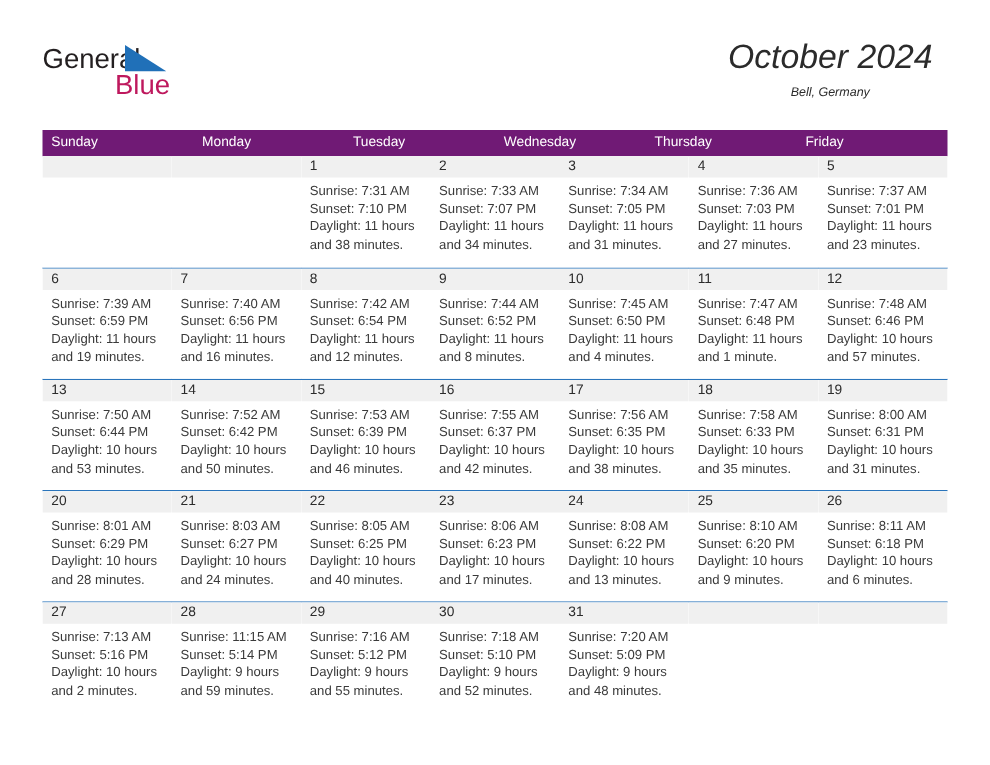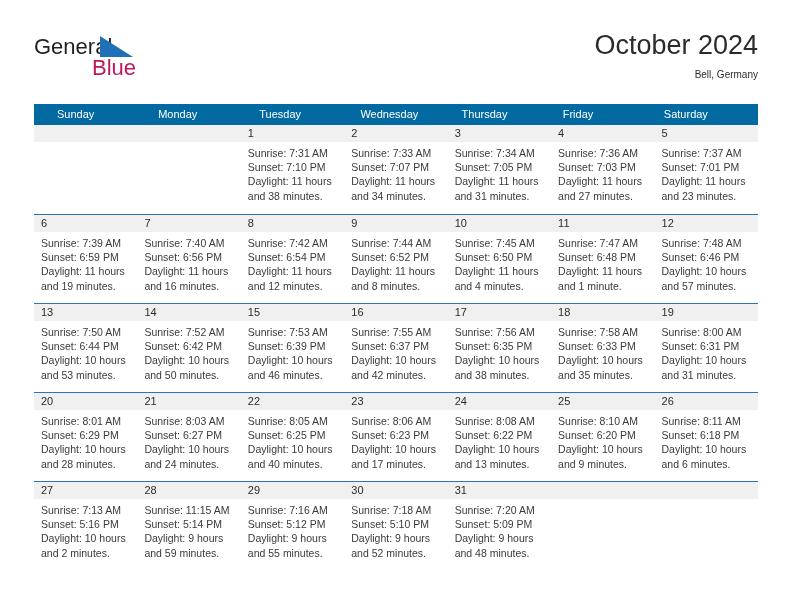--- a/index.html
+++ b/index.html
@@ -57,23 +57,24 @@
     position: absolute;
     left: 66px;
     top: 2px;
     width: 34px;
     height: 22px;
   }
   .brand-flag svg { display: block; }
 
   .title-wrap {
     position: absolute;
-    right: 0;
+    right: 12px;
     top: 0;
-    text-align: right;
+    text-align: center;
+    font-style: italic;
   }
   .cal-title {
     font-size: 27px;
     color: #2b2b2b;
     line-height: 34px;
     white-space: nowrap;
   }
   .cal-subtitle {
     font-size: 10px;
     color: #2b2b2b;
@@ -84,23 +85,22 @@
 
   
   .calendar {
     position: absolute;
     left: 34px;
     top: 104px;
     width: 724px;
   }
   .cal-head {
     display: flex;
-    background: #0369a1;
+    background: #701a75;
     height: 21px;
-    padding-left: 16px;
   }
   .cal-head .hcell {
     flex: 1 1 0;
     color: #ffffff;
     font-size: 11px;
     line-height: 21px;
     padding-left: 7px;
     box-sizing: border-box;
     white-space: nowrap;
     overflow: hidden;
@@ -169,21 +169,20 @@
   </div>
 
   <div class="calendar">
     <div class="cal-head" id="cal-head">
         <div class="hcell">Sunday</div>
         <div class="hcell">Monday</div>
         <div class="hcell">Tuesday</div>
         <div class="hcell">Wednesday</div>
         <div class="hcell">Thursday</div>
         <div class="hcell">Friday</div>
-        <div class="hcell">Saturday</div>
       </div>
     <div id="cal-body">
         <div class="week first">
           <div class="daycell empty">
             <div class="daynum-band"></div>
             <div class="cell-lines"></div>
           </div>
           <div class="daycell empty">
             <div class="daynum-band"></div>
             <div class="cell-lines"></div>

